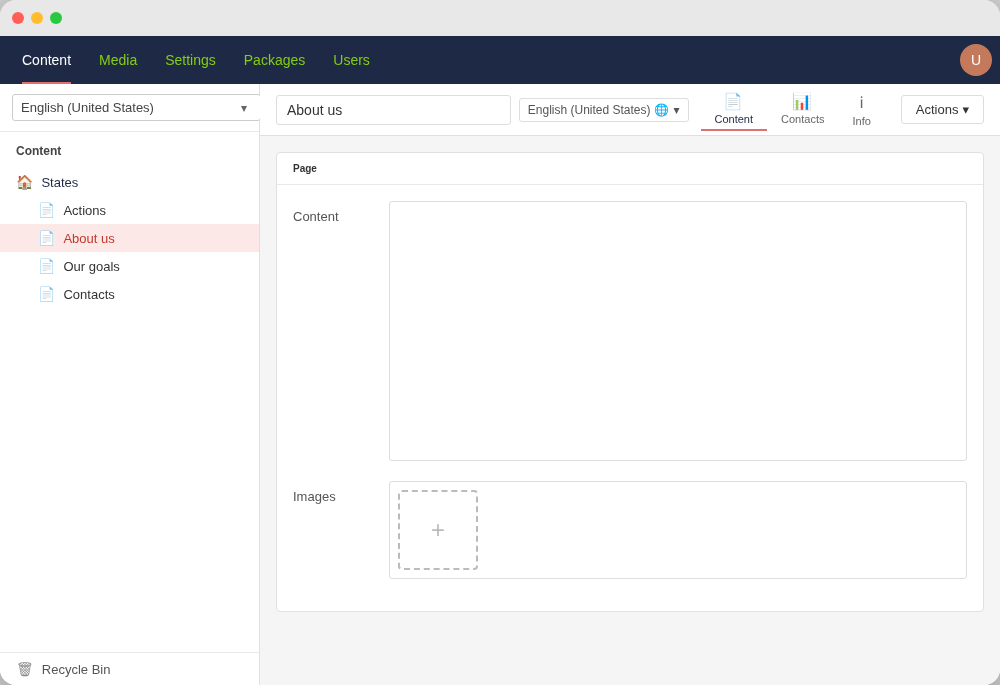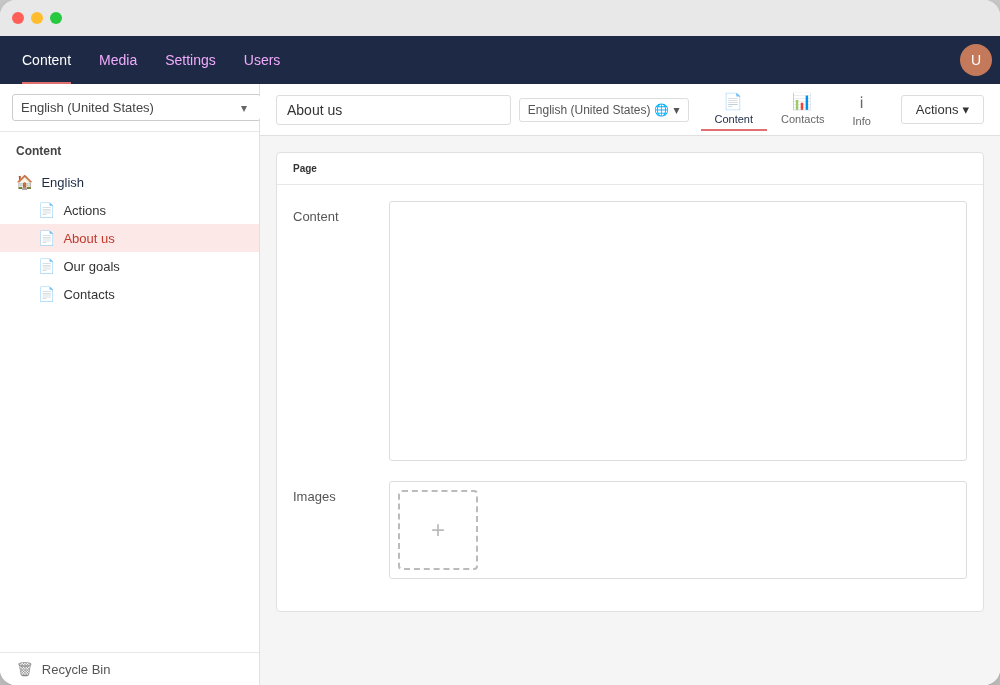--- a/index.html
+++ b/index.html
@@ -41,21 +41,21 @@
     
     .navbar {
       background: #1e2a45;
       display: flex;
       align-items: center;
       height: 48px;
       padding: 0 8px;
       flex-shrink: 0;
     }
     .nav-item {
-      color: #f0abfc;
+      color: #84cc16;
       padding: 0 14px;
       height: 48px;
       display: flex;
       align-items: center;
       font-size: 14px;
       cursor: pointer;
       position: relative;
     }
     .nav-item.active {
       color: #fff;
@@ -316,20 +316,23 @@
 
   <nav class="navbar">
     <div class="nav-item active">
       <span>Content</span>
     </div>
     <div class="nav-item">
       <span>Media</span>
     </div>
     <div class="nav-item">
       <span>Settings</span>
+    </div>
+    <div class="nav-item">
+      <span>Packages</span>
     </div>
     <div class="nav-item">
       <span>Users</span>
     </div>
     <div class="nav-spacer"></div>
     <div class="nav-avatar">
       <span>U</span>
     </div>
   </nav>
 
@@ -340,21 +343,21 @@
         <select class="lang-select">
           <option>English (United States)</option>
         </select>
         <span class="lang-chevron">▾</span>
       </div>
       <div class="sidebar-section-title">Content</div>
       <div class="sidebar-tree">
 
         <div class="tree-item root">
           <span class="icon">🏠</span>
-          <span>English</span>
+          <span>States</span>
         </div>
 
         <div class="tree-item child">
           <span class="icon">📄</span>
           <span>Actions</span>
         </div>
 
         <div class="tree-item child active">
           <span class="icon">📄</span>
           <span>About us</span>

